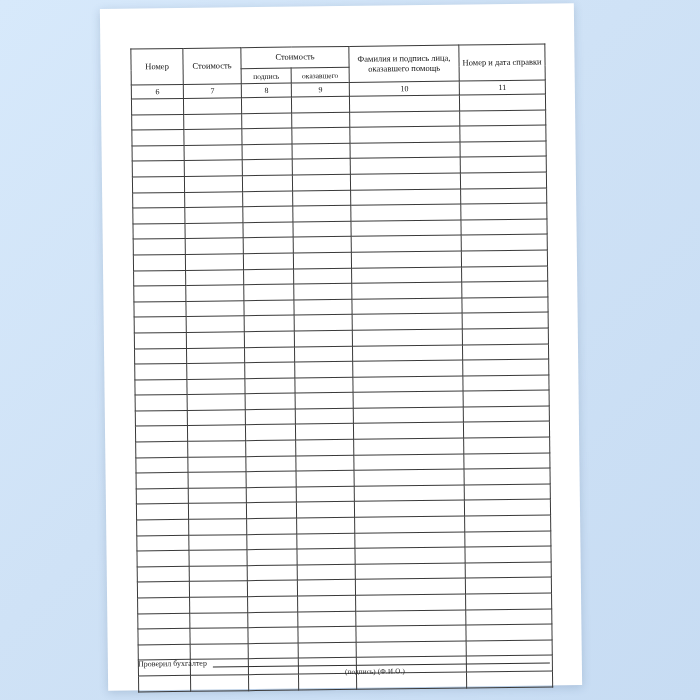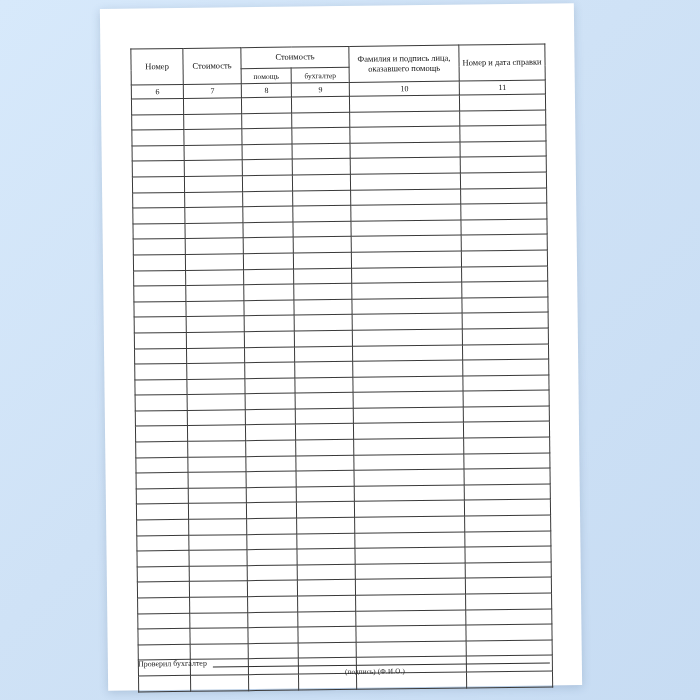--- a/index.html
+++ b/index.html
@@ -139,22 +139,22 @@
         </colgroup>
         <thead>
           <tr>
             <th class="h-main" rowspan="2">Номер</th>
             <th class="h-main" rowspan="2">Стоимость</th>
             <th class="h-main" colspan="2">Стоимость</th>
             <th class="h-main" rowspan="2">Фамилия и подпись лица, оказавшего помощь</th>
             <th class="h-main" rowspan="2">Номер и дата справки</th>
           </tr>
           <tr>
-            <th class="h-sub">помощь</th>
-            <th class="h-sub">бухгалтер</th>
+            <th class="h-sub">подпись</th>
+            <th class="h-sub">оказавшего</th>
           </tr>
           <tr class="h-num">
             <td>6</td>
             <td>7</td>
             <td>8</td>
             <td>9</td>
             <td>10</td>
             <td>11</td>
           </tr>
         </thead>

